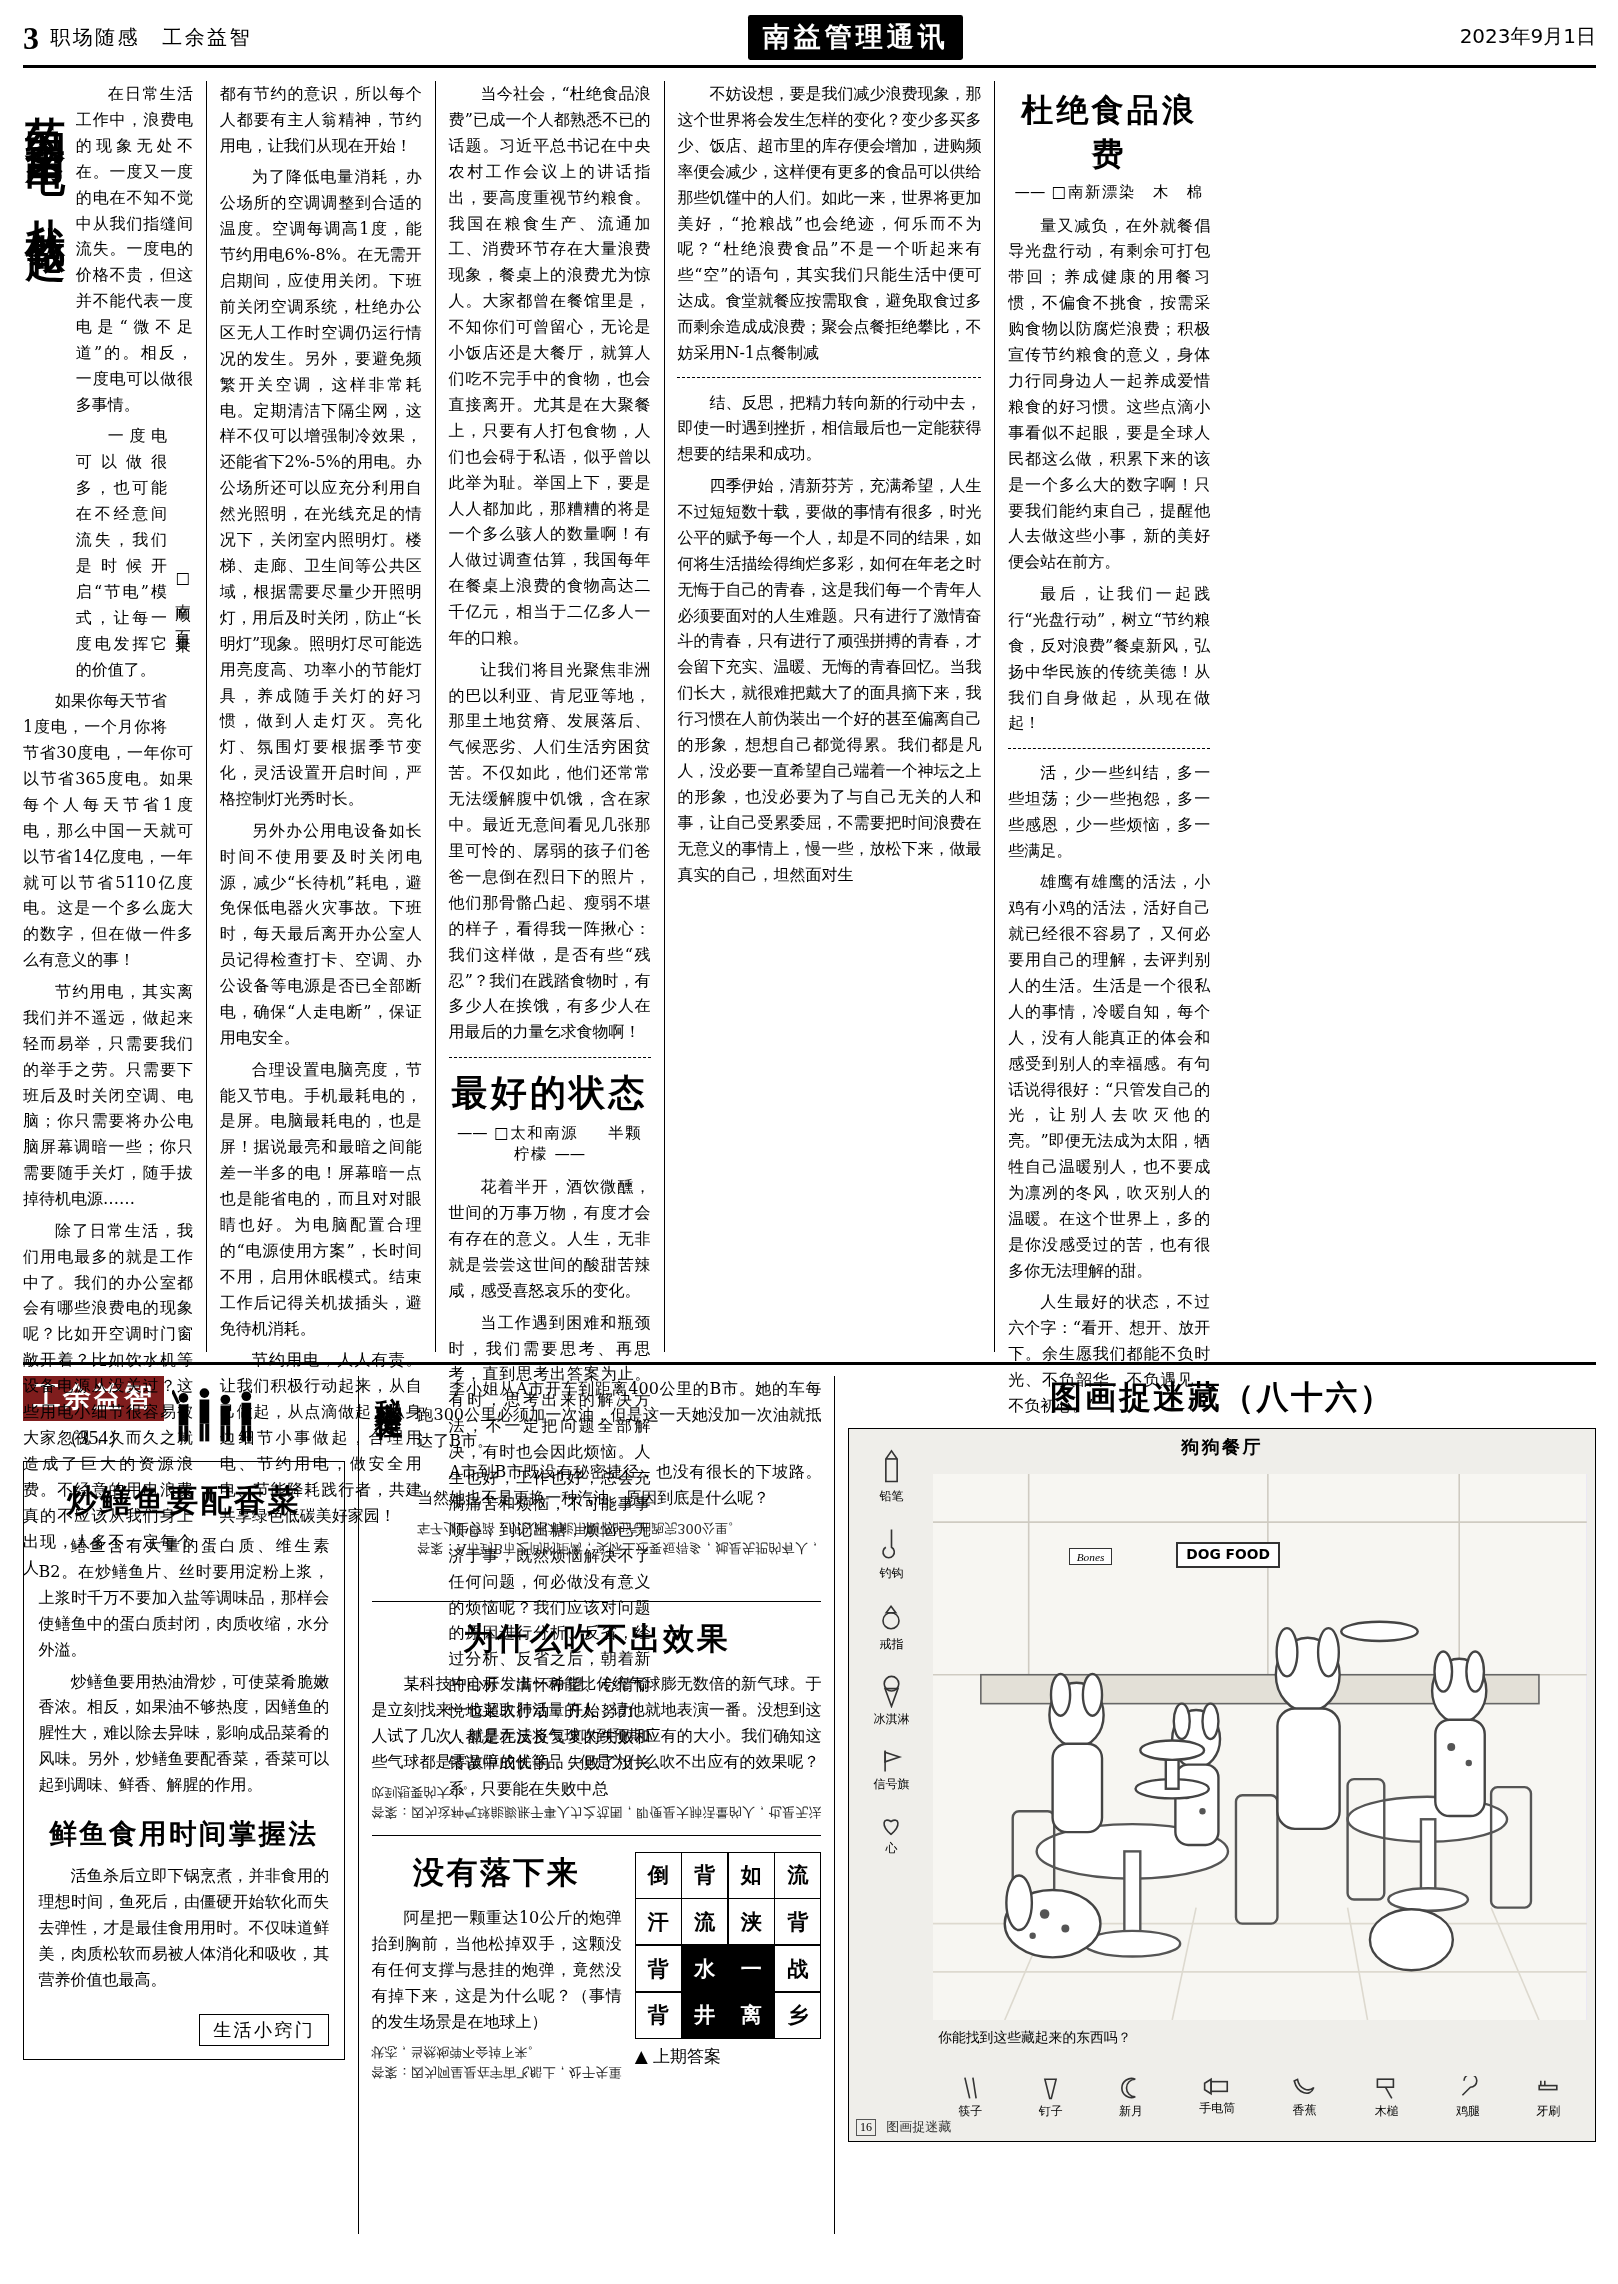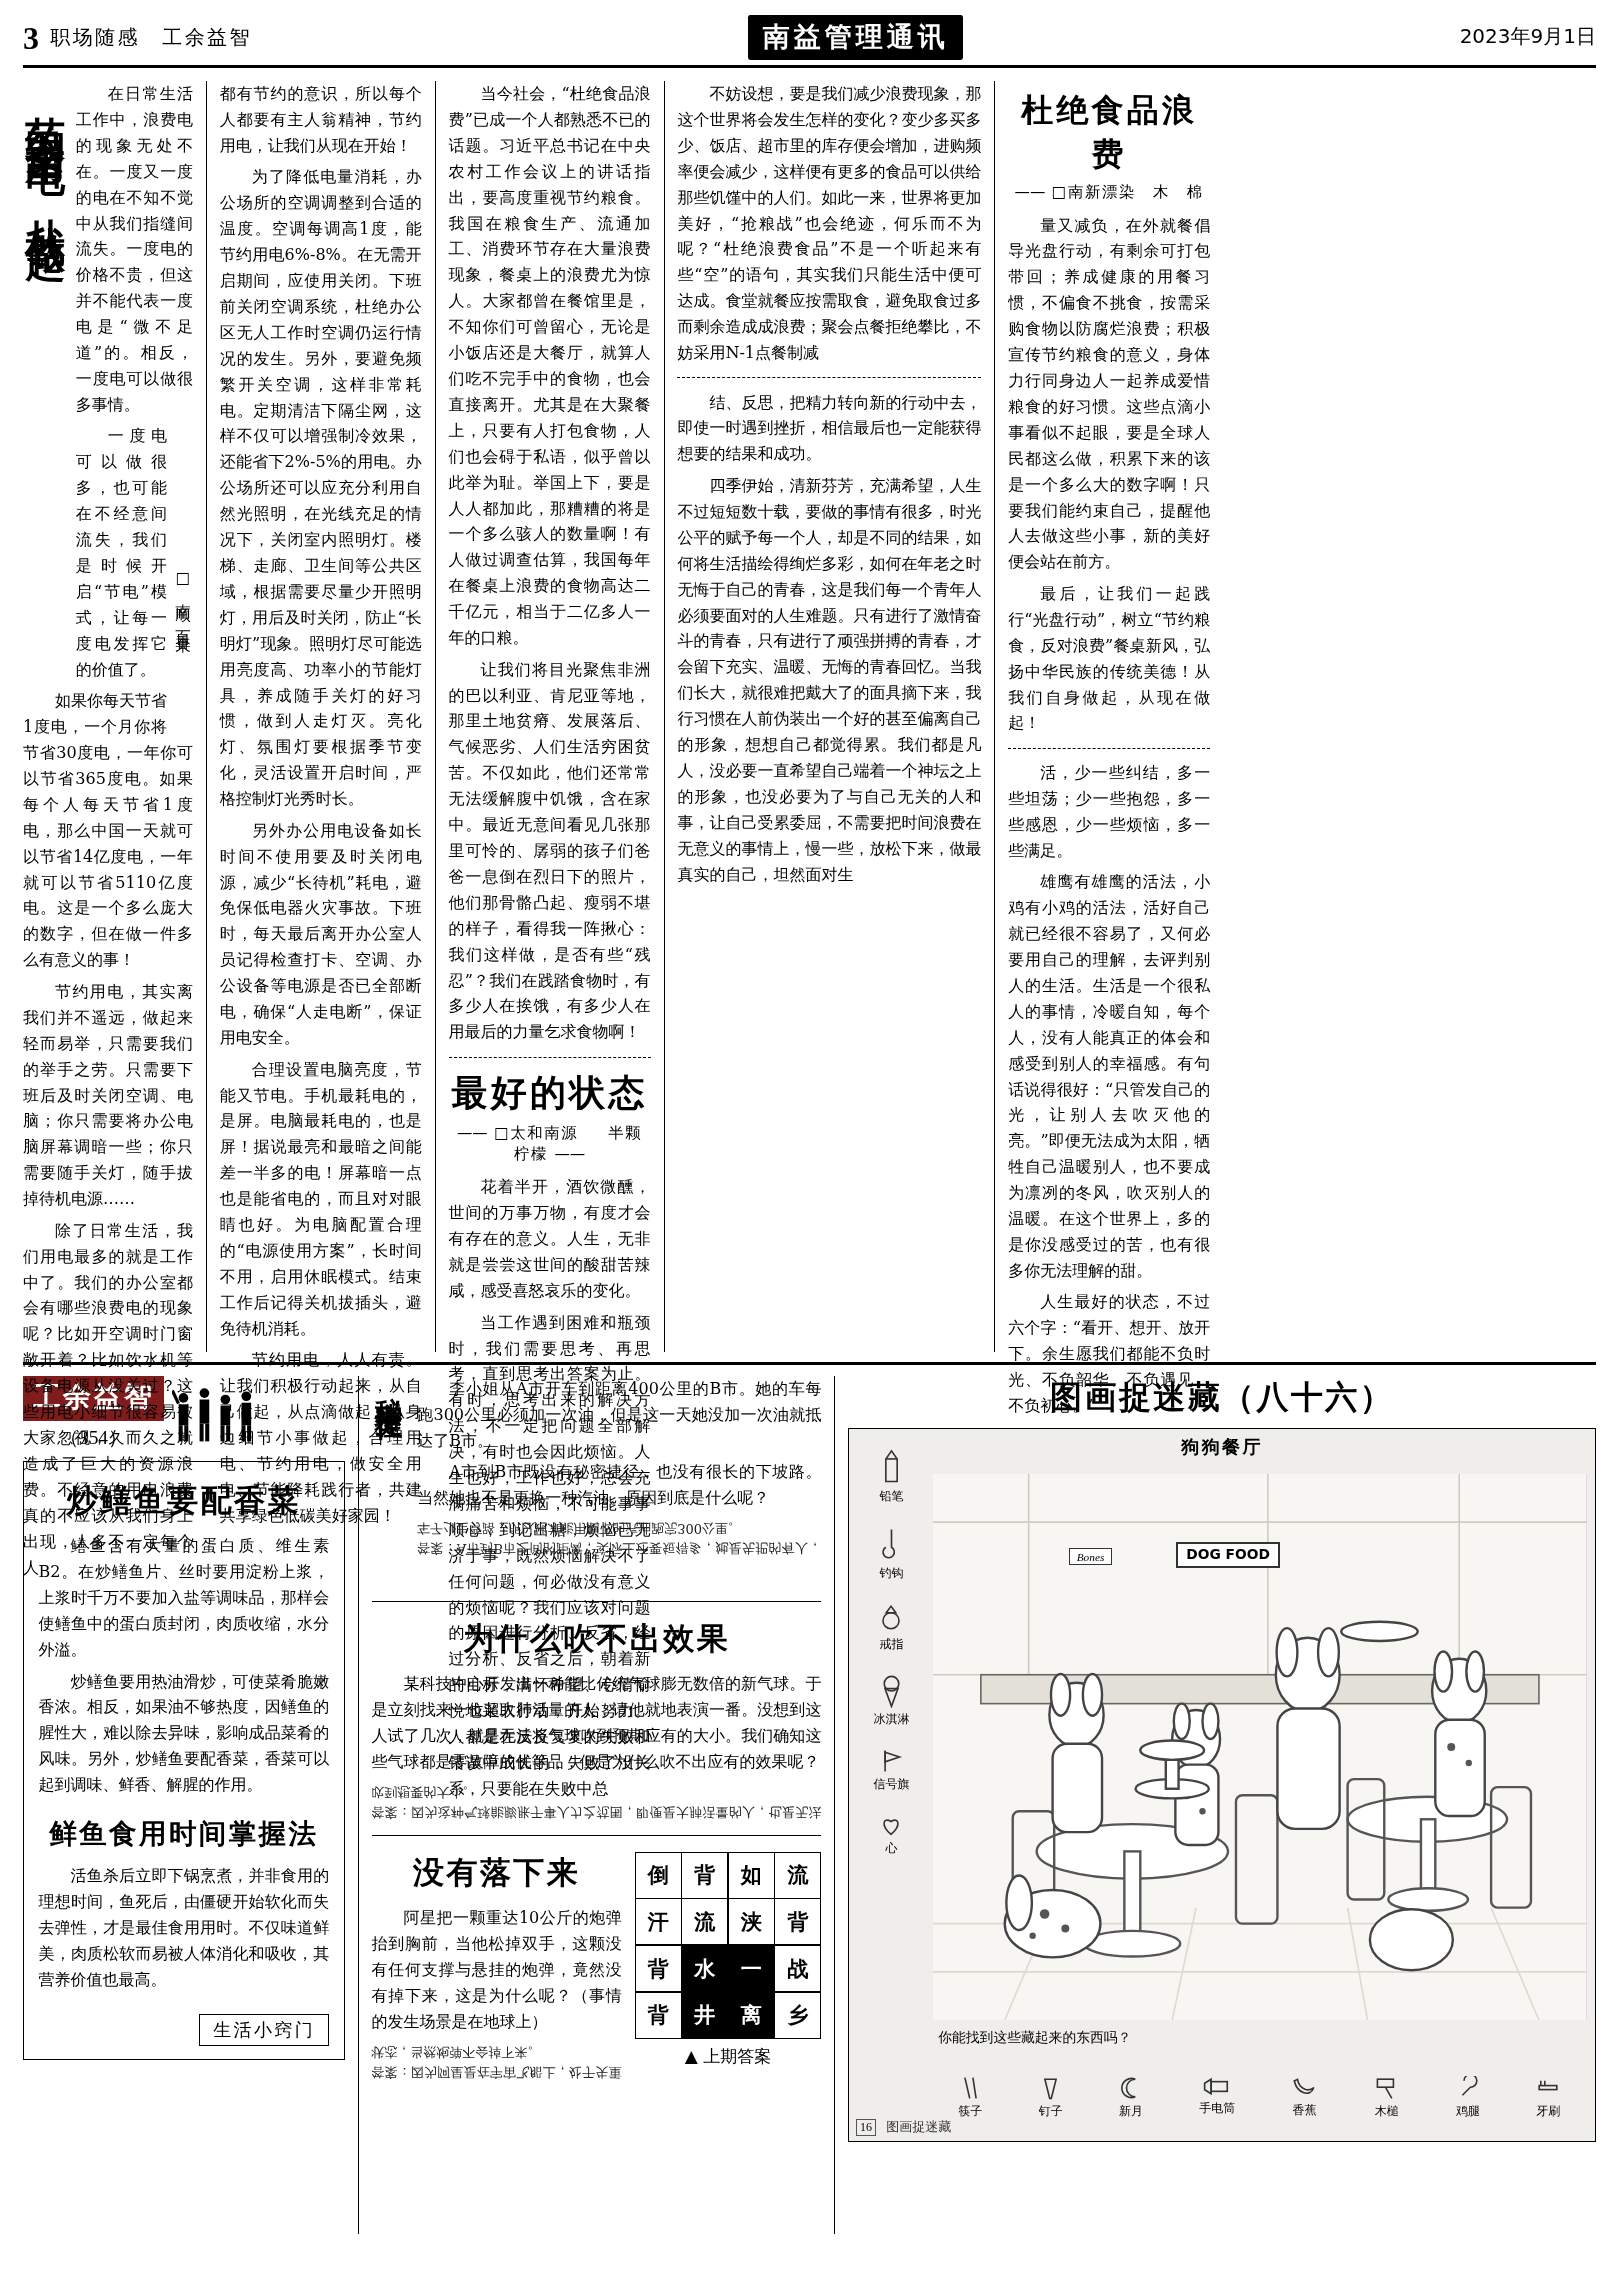--- a/index.html
+++ b/index.html
@@ -234,21 +234,21 @@
   .grid4 div {
     background: #fff;
     display: flex;
     align-items: center;
     justify-content: center;
     font-size: 21px;
     font-weight: bold;
     font-family: "DejaVu Sans", sans-serif;
   }
   .grid4 div.inv { background: #000; color: #fff; }
-  .ans-label { font-size: 17px; text-align: center; margin-top: 6.5px; font-family: "DejaVu Sans", sans-serif;}
+  .ans-label { font-size: 17px; text-align: left; margin-top: 6.5px; font-family: "DejaVu Sans", sans-serif;}
 
   .hz-title {
     font-size: 32px;
     font-weight: bold;
     text-align: center;
     letter-spacing: 2.4px;
     margin-bottom: 8px;
     font-family: "DejaVu Sans", sans-serif;
   }
   .pic-frame {
@@ -292,21 +292,21 @@
     font-family: "DejaVu Sans", sans-serif;
   }
   .pic-pageno {
     position:absolute; left: 6.5px; bottom: 4.9px; font-size: 12px;
     border: 0.8px solid #555; padding: 0 3.2px;
   }
   .pic-credit { position:absolute; left: 37px; bottom: 4.9px; font-size: 13px; color:#333;}
   .scene {
     position: absolute;
     left: 84px; top: 45px; right: 8px; bottom: 121px;
-    background: #d946ef;
+    background: #c4b5fd;
   }
   .dogfood-sign {
     position:absolute; left: 243px; top: 68px;
     border: 2.4px solid #333; background:#fff; padding: 3.2px 8px;
     font-size: 13.8px; font-weight: bold; text-align:center; line-height:1.1;
     font-family: "DejaVu Sans", sans-serif;
   }
   .bones-sign {
     position:absolute; left: 136px; top: 74px;
     border: 1.6px solid #333; background:#fff; padding: 1.6px 6.5px;

